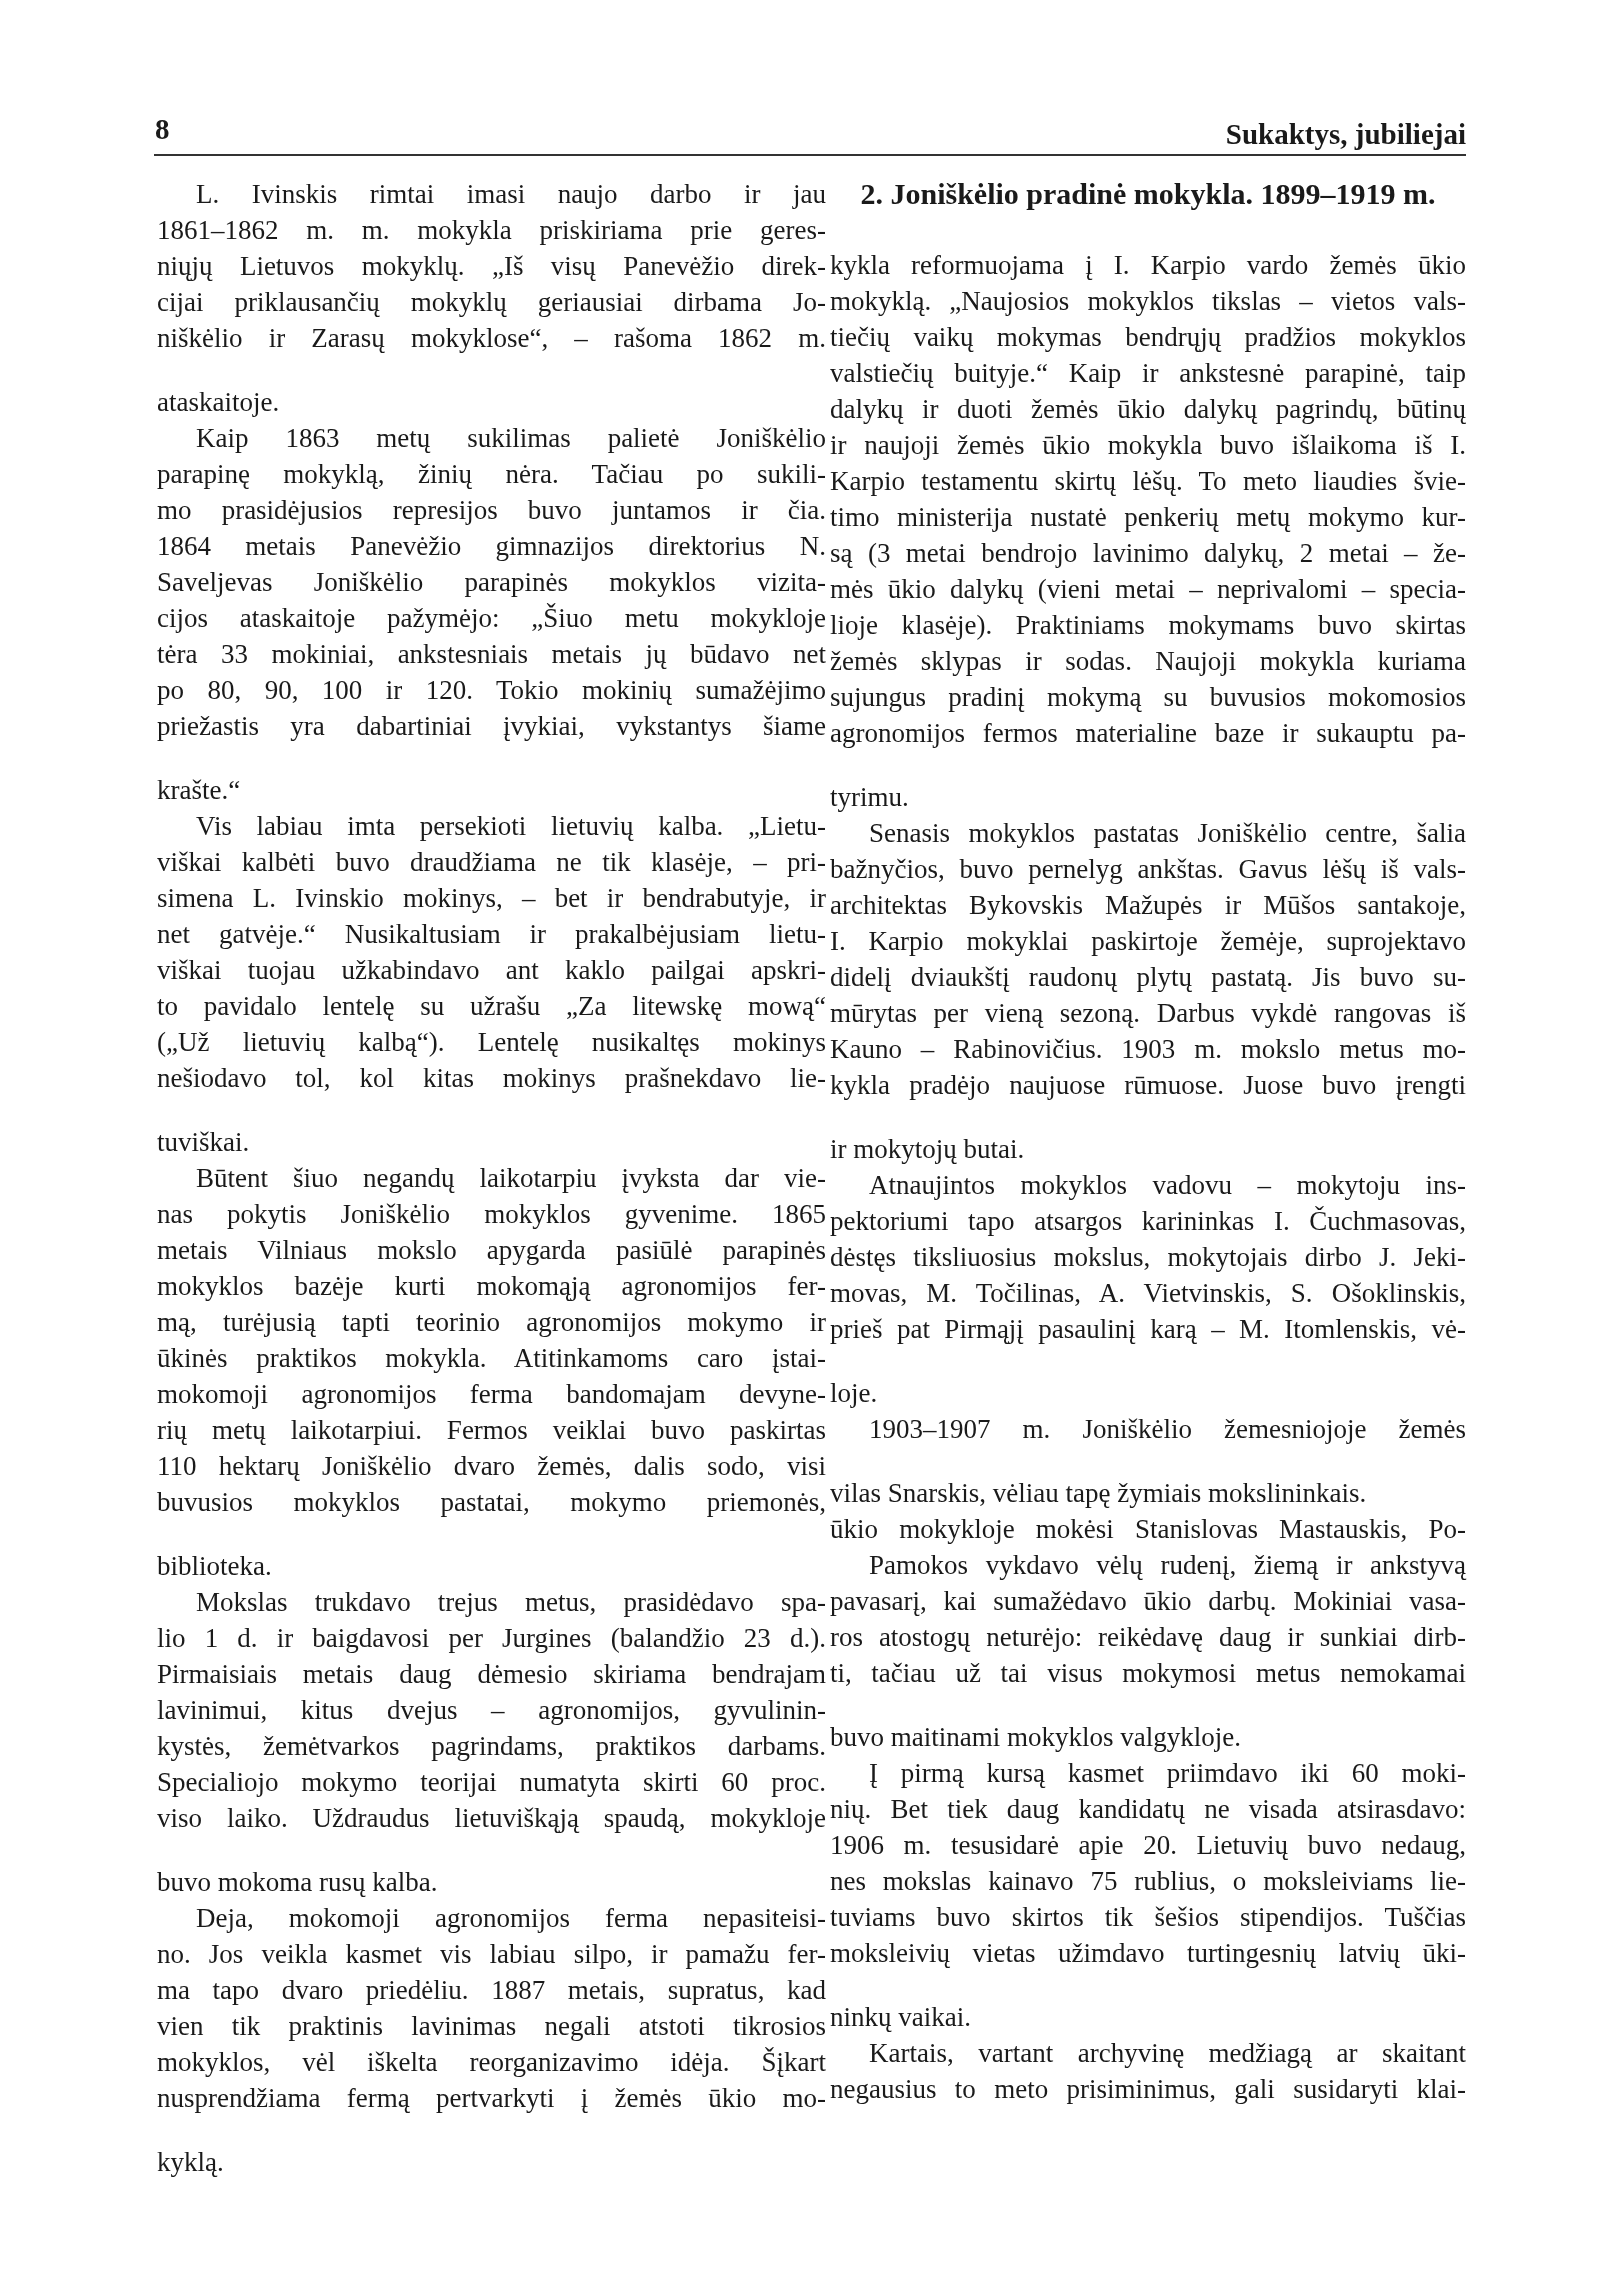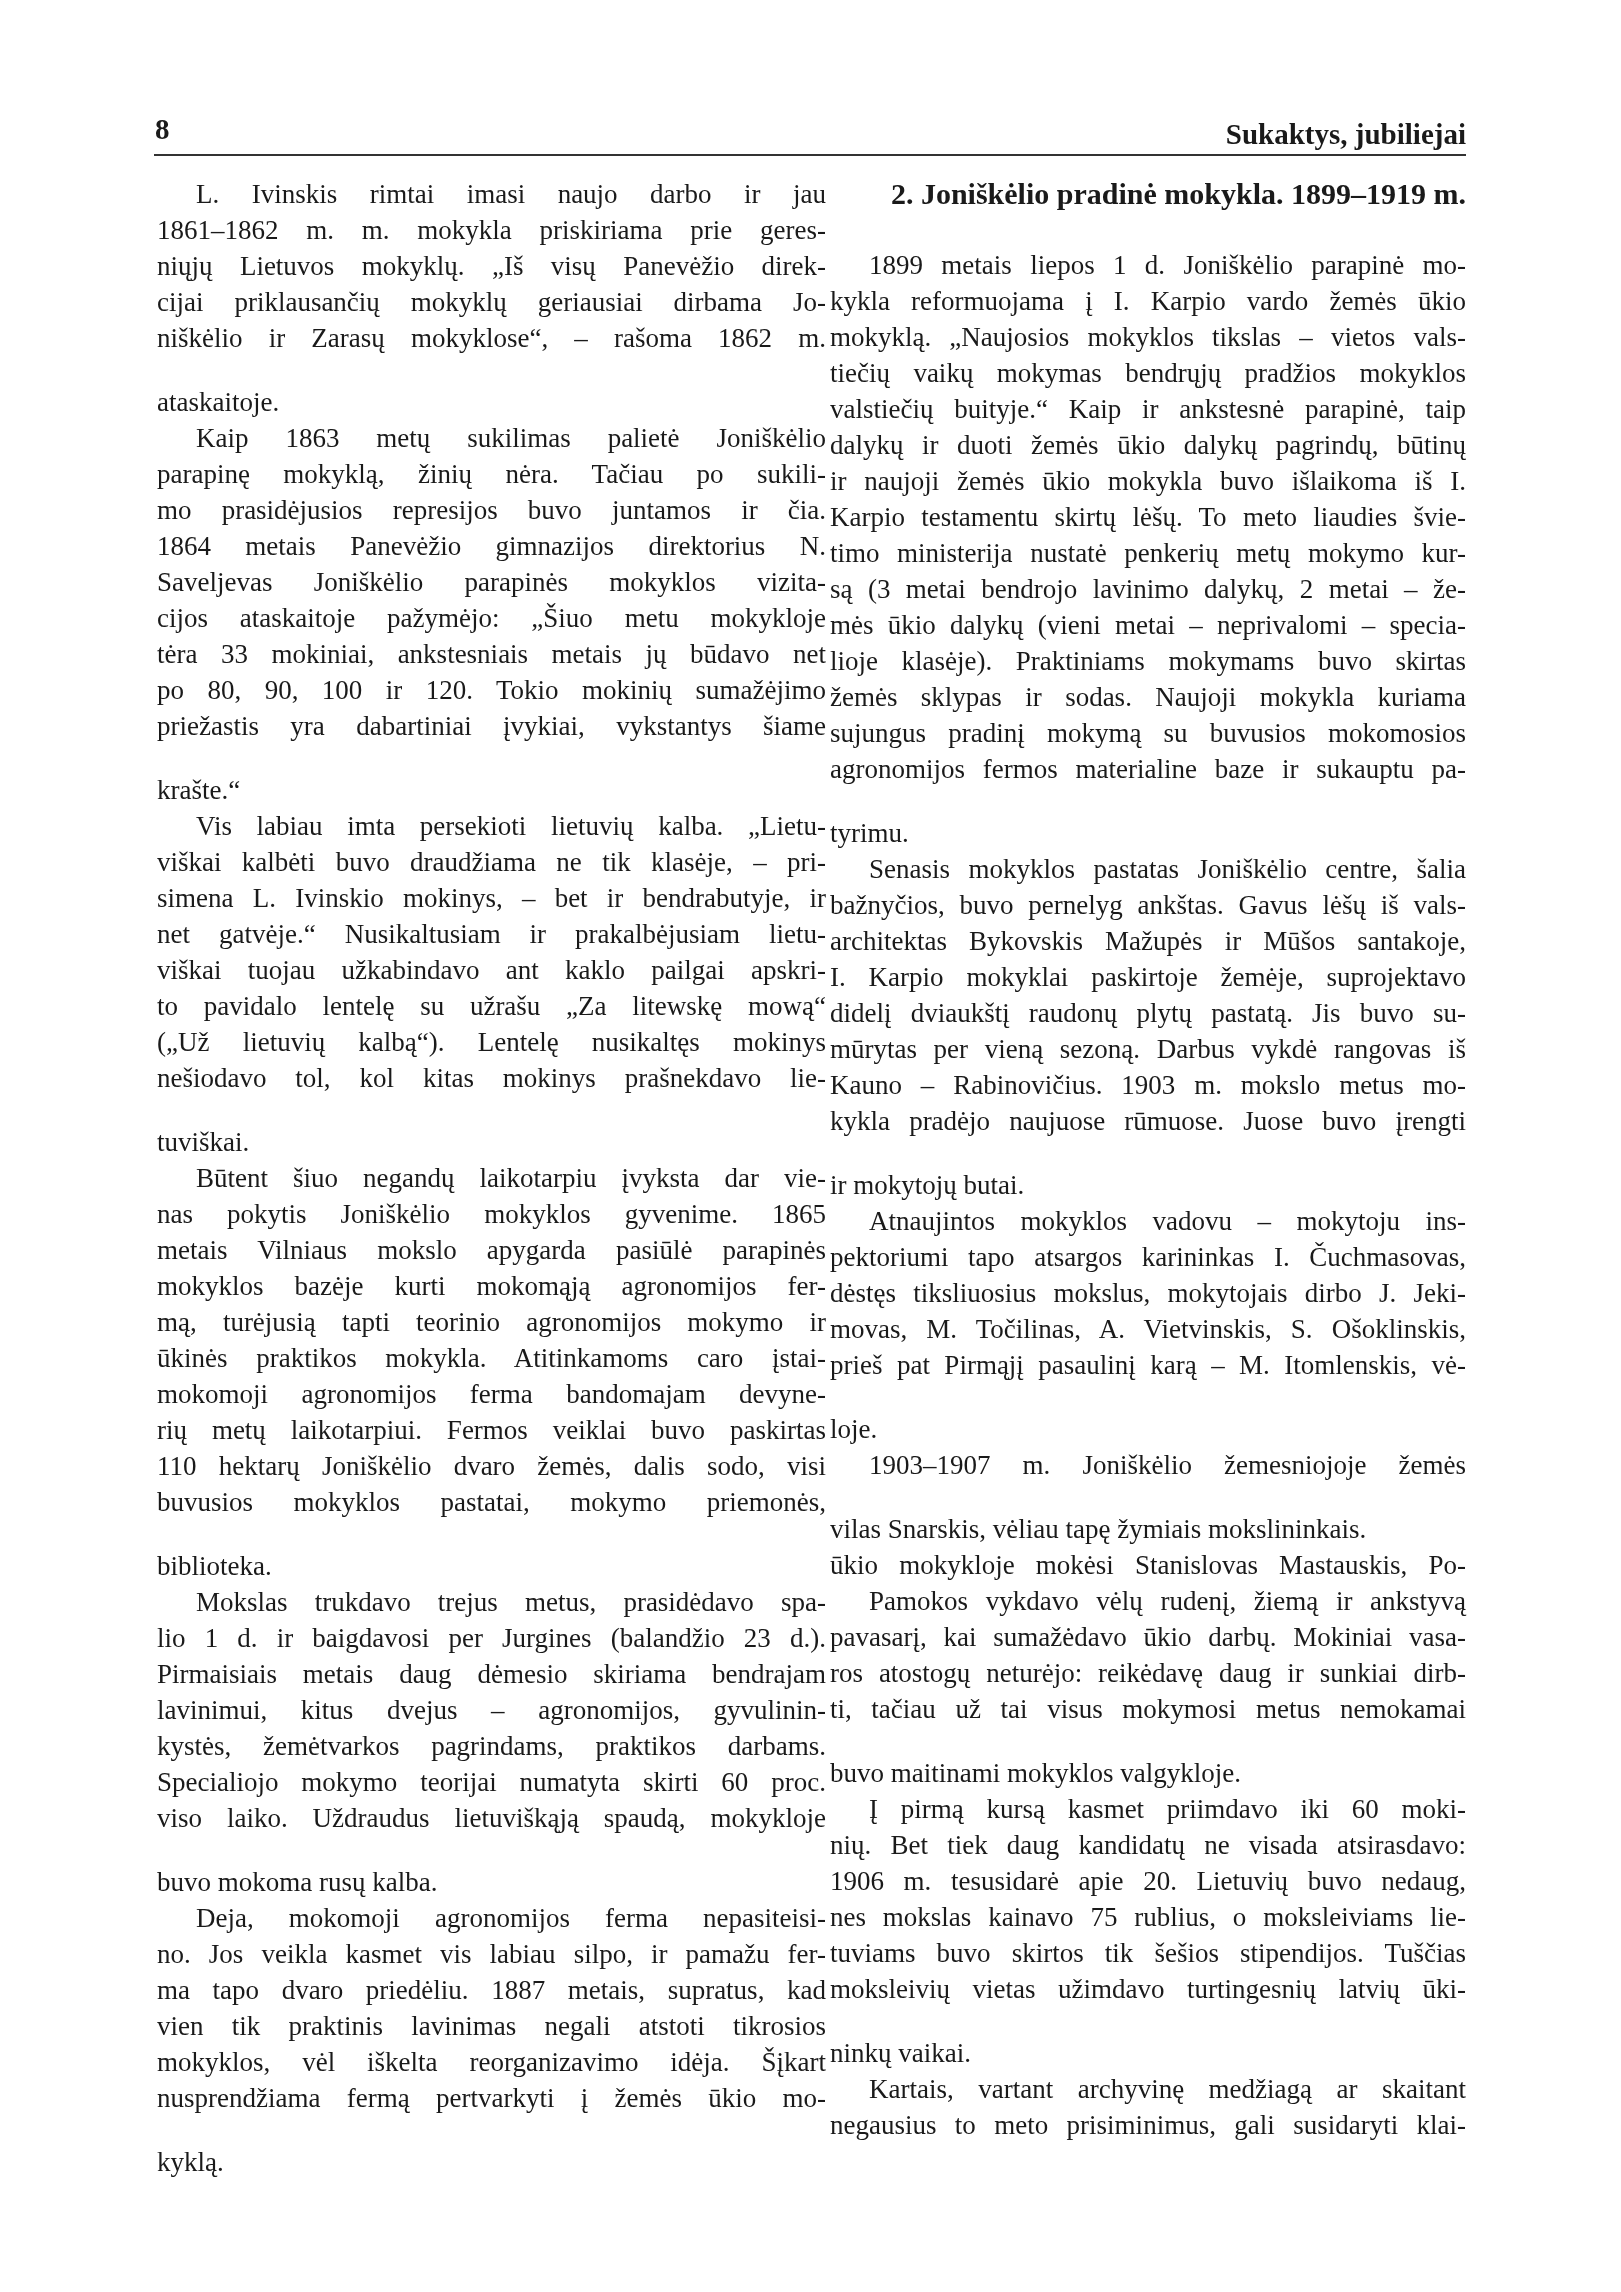--- a/index.html
+++ b/index.html
@@ -13,21 +13,21 @@
 
   .col { position: absolute; top: 176px; font-size: 27px; line-height: 36px; }
   .col-left { left: 157px; width: 669px; }
   .col-right { left: 830px; width: 636px; }
 
   .line { display: block; height: 36px; white-space: nowrap; text-align: justify; text-align-last: justify; overflow: visible; }
   .line.last { text-align-last: left; margin-top: 28px; }
   .line.indent { padding-left: 39px; font-family: Liberation Serif, serif; }
   .para { display: block; }
 
-  .chapter-heading { display: block; text-align: right; font-weight: bold; font-size: 30px; line-height: 36px; height: 36px; margin-bottom: 35px; white-space: nowrap; }
+  .chapter-heading { display: block; text-align: center; font-weight: bold; font-size: 30px; line-height: 36px; height: 36px; margin-bottom: 35px; white-space: nowrap; }
 </style>
 </head>
 <body>
 
 <div class="page">
   <div class="running-head">
     <span class="page-number">8</span>
     <span class="section-title">Sukaktys, jubiliejai</span>
   </div>
   <div class="head-rule"></div>
@@ -95,21 +95,20 @@
         <span class="line">mokyklos, vėl iškelta reorganizavimo idėja. Šįkart</span>
         <span class="line">nusprendžiama fermą pertvarkyti į žemės ūkio mo-</span>
         <span class="line last">kyklą.</span>
       </div>
     </div>
 
   <div class="col col-right" id="col-right">
     <span class="chapter-heading">2. Joniškėlio pradinė mokykla. 1899–1919 m.</span>
     <div id="col-right-body">
         <div class="para">
-          <span class="line indent">1899 metais liepos 1 d. Joniškėlio parapinė mo-</span>
           <span class="line">kykla reformuojama į I. Karpio vardo žemės ūkio</span>
           <span class="line">mokyklą. „Naujosios mokyklos tikslas – vietos vals-</span>
           <span class="line">tiečių vaikų mokymas bendrųjų pradžios mokyklos</span>
           <span class="line">valstiečių buityje.“ Kaip ir ankstesnė parapinė, taip</span>
           <span class="line">dalykų ir duoti žemės ūkio dalykų pagrindų, būtinų</span>
           <span class="line">ir naujoji žemės ūkio mokykla buvo išlaikoma iš I.</span>
           <span class="line">Karpio testamentu skirtų lėšų. To meto liaudies švie-</span>
           <span class="line">timo ministerija nustatė penkerių metų mokymo kur-</span>
           <span class="line">są (3 metai bendrojo lavinimo dalykų, 2 metai – že-</span>
           <span class="line">mės ūkio dalykų (vieni metai – neprivalomi – specia-</span>

